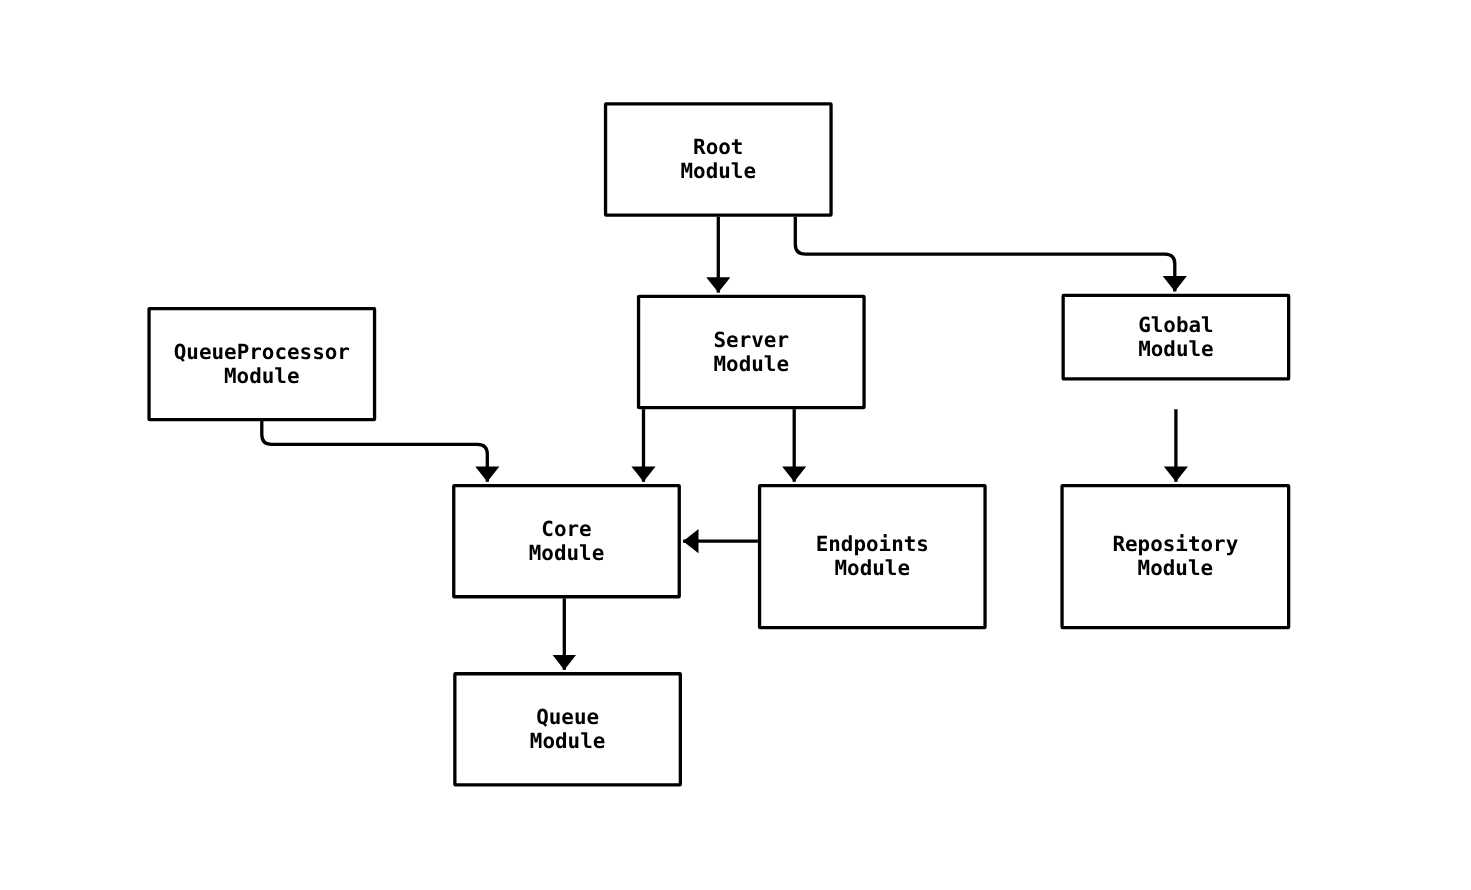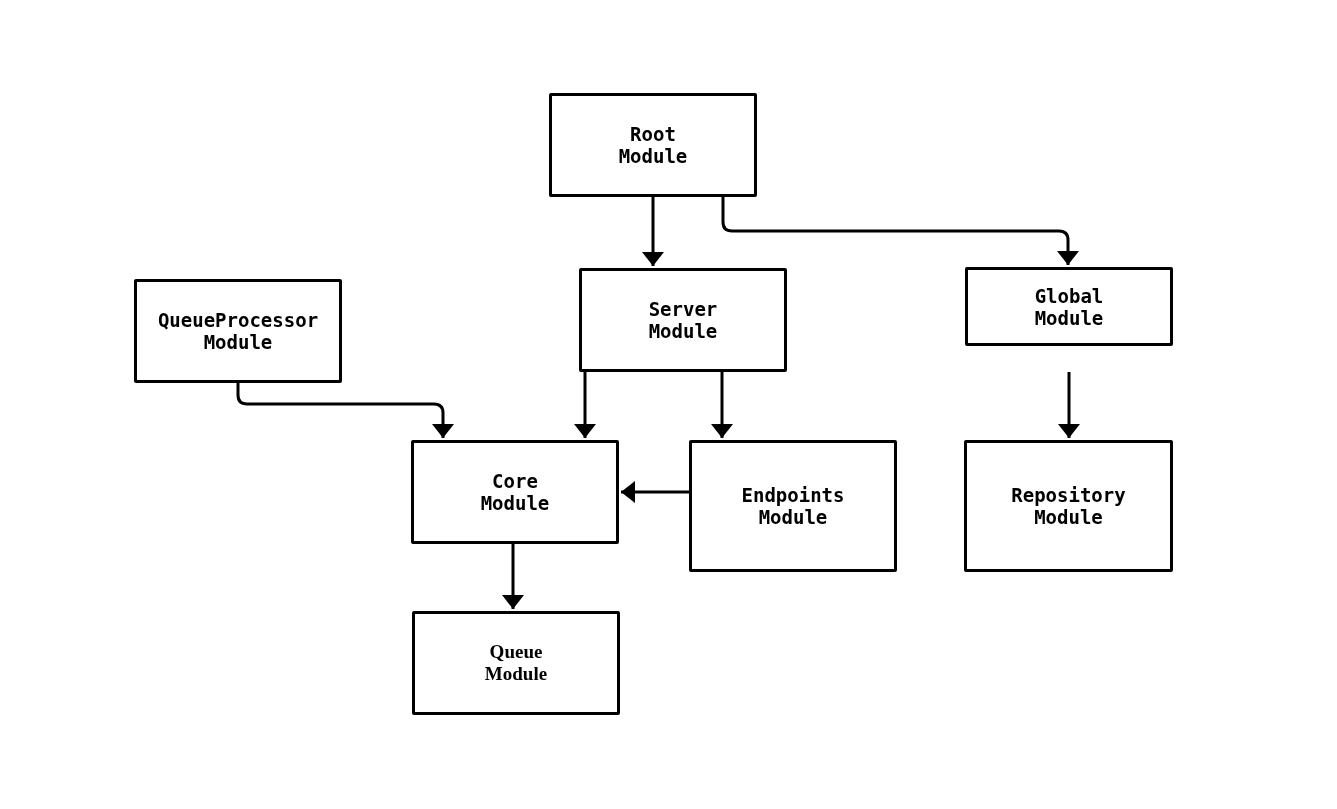--- a/index.html
+++ b/index.html
@@ -80,16 +80,16 @@
       <div class="node" style="left: 579px; top: 268px; width: 208px; height: 104px;">Server
 Module</div>
       <div class="node" style="left: 965px; top: 267px; width: 208px; height: 79px;">Global
 Module</div>
       <div class="node" style="left: 411px; top: 440px; width: 208px; height: 104px;">Core
 Module</div>
       <div class="node" style="left: 689px; top: 440px; width: 208px; height: 132px;">Endpoints
 Module</div>
       <div class="node" style="left: 964px; top: 440px; width: 209px; height: 132px;">Repository
 Module</div>
-      <div class="node" style="left: 412px; top: 611px; width: 208px; height: 104px; font-family: Liberation Serif, serif;">Queue
+      <div class="node" style="left: 412px; top: 611px; width: 208px; height: 104px;">Queue
 Module</div>
     </div>
 </div>
 
 </body></html>

